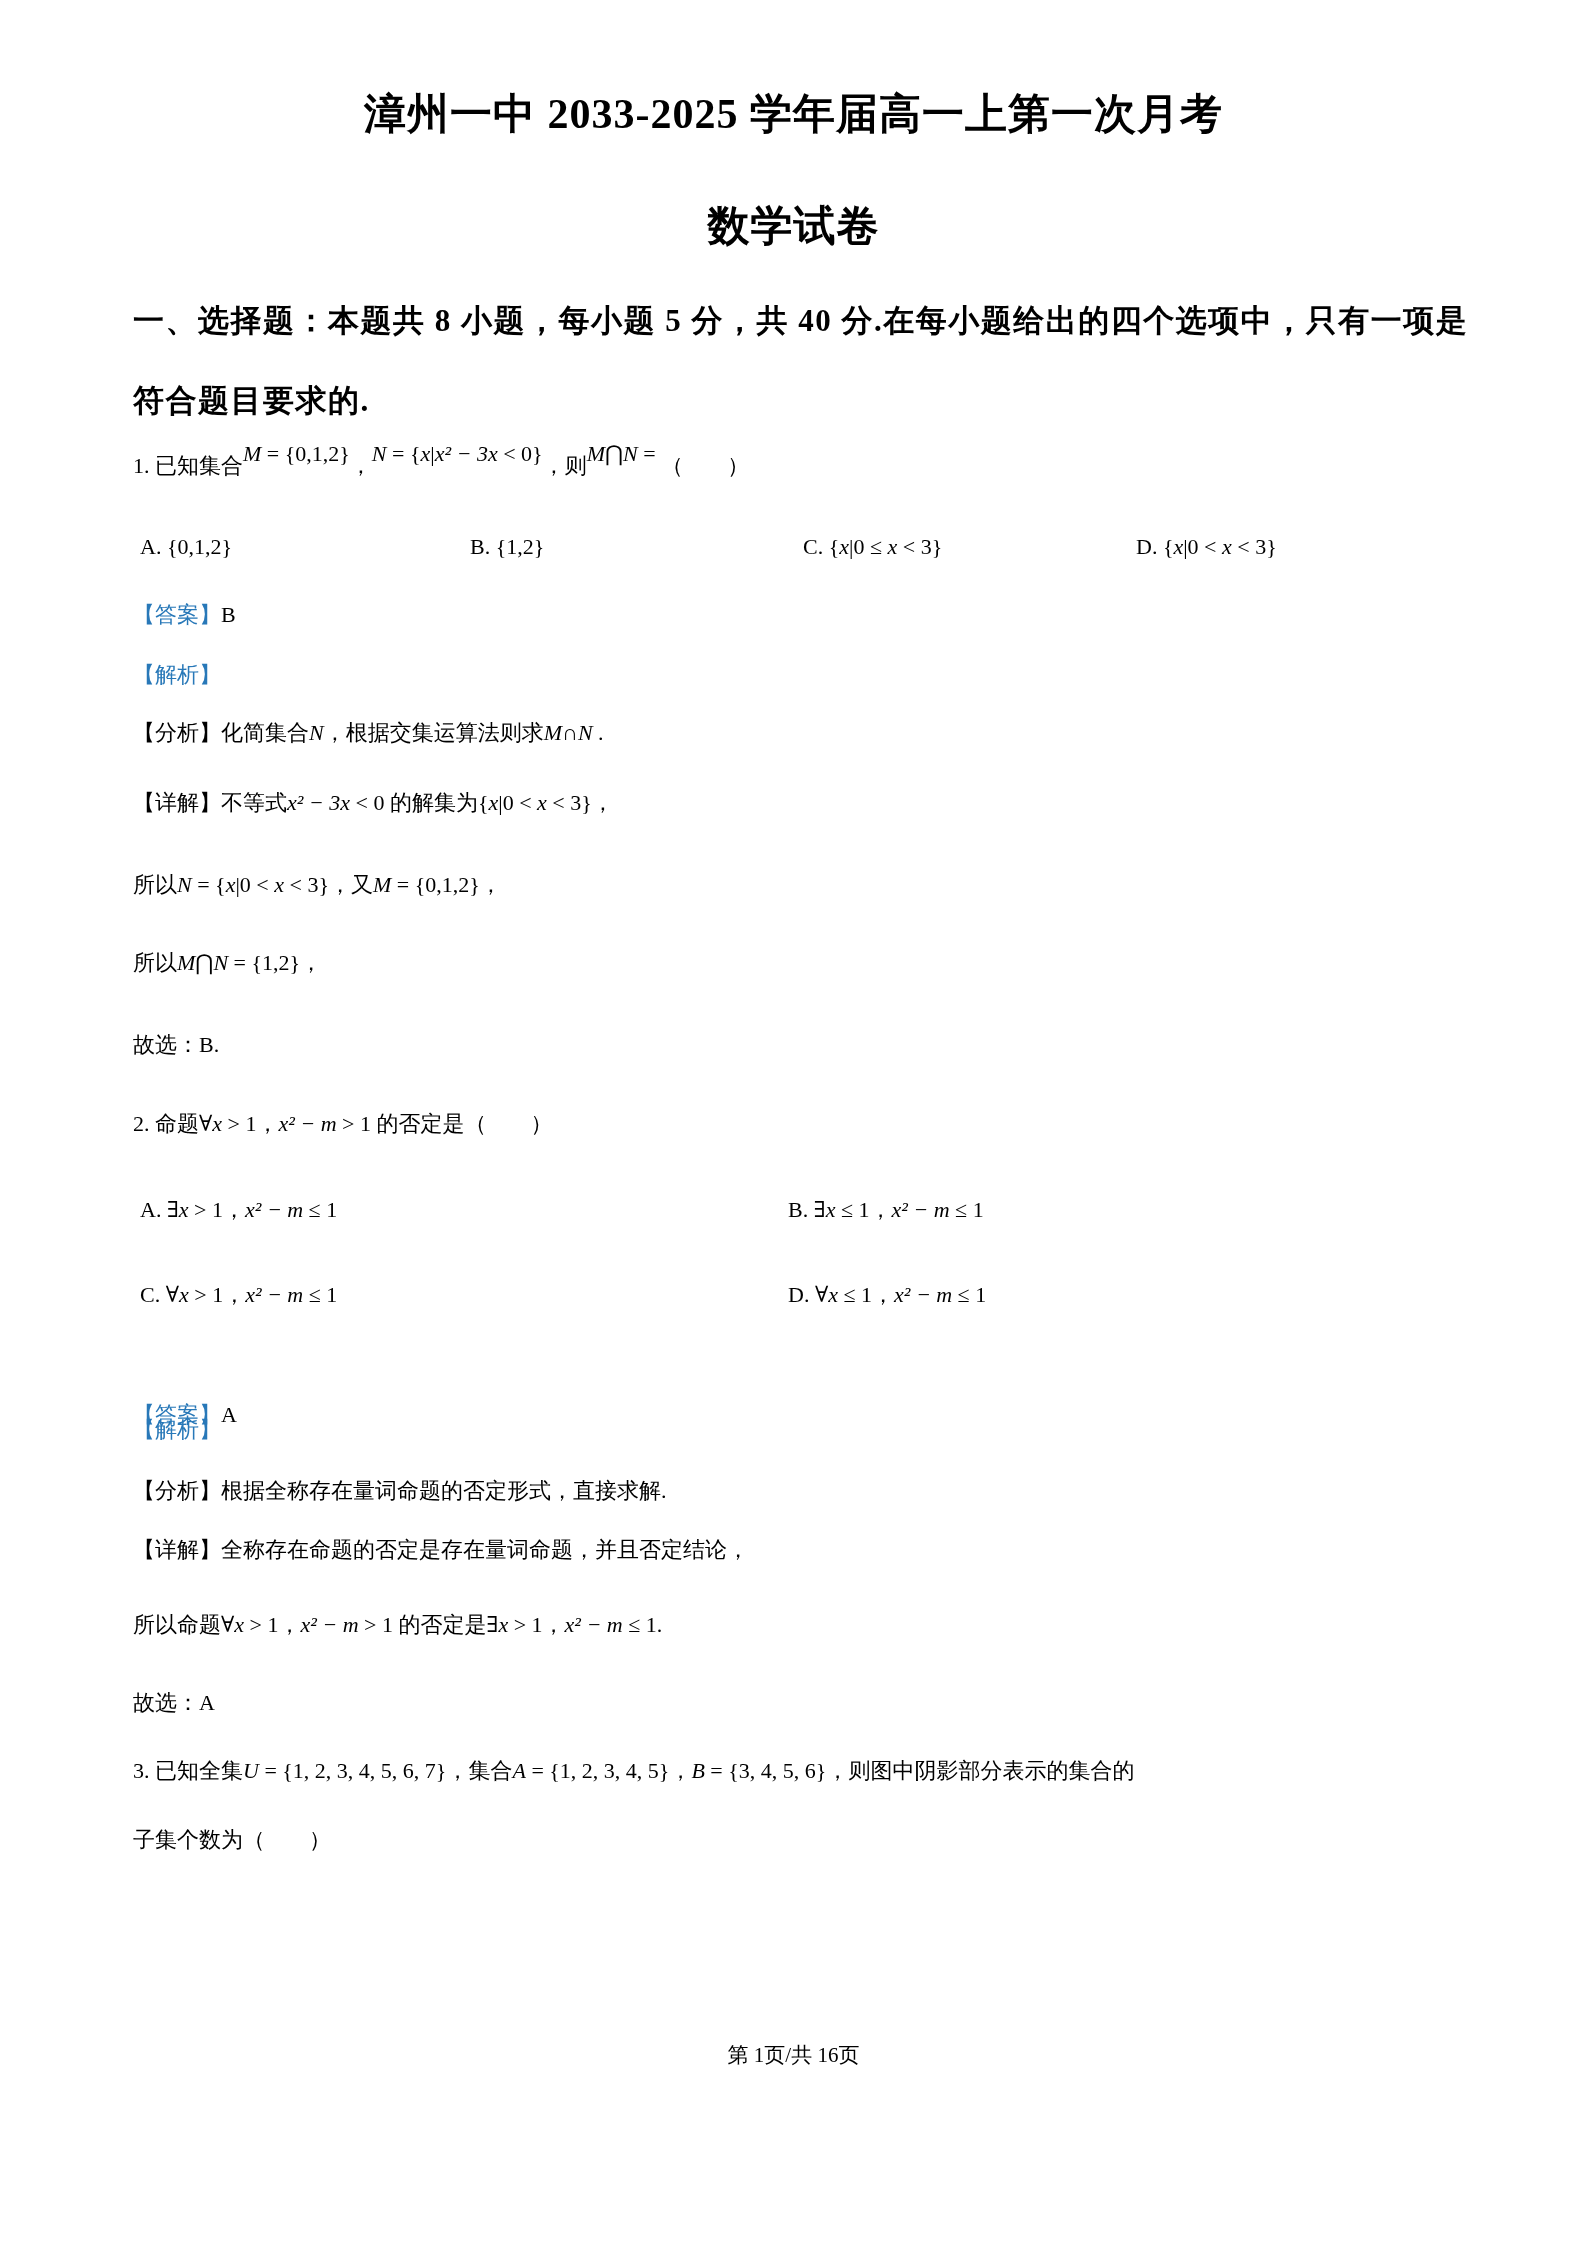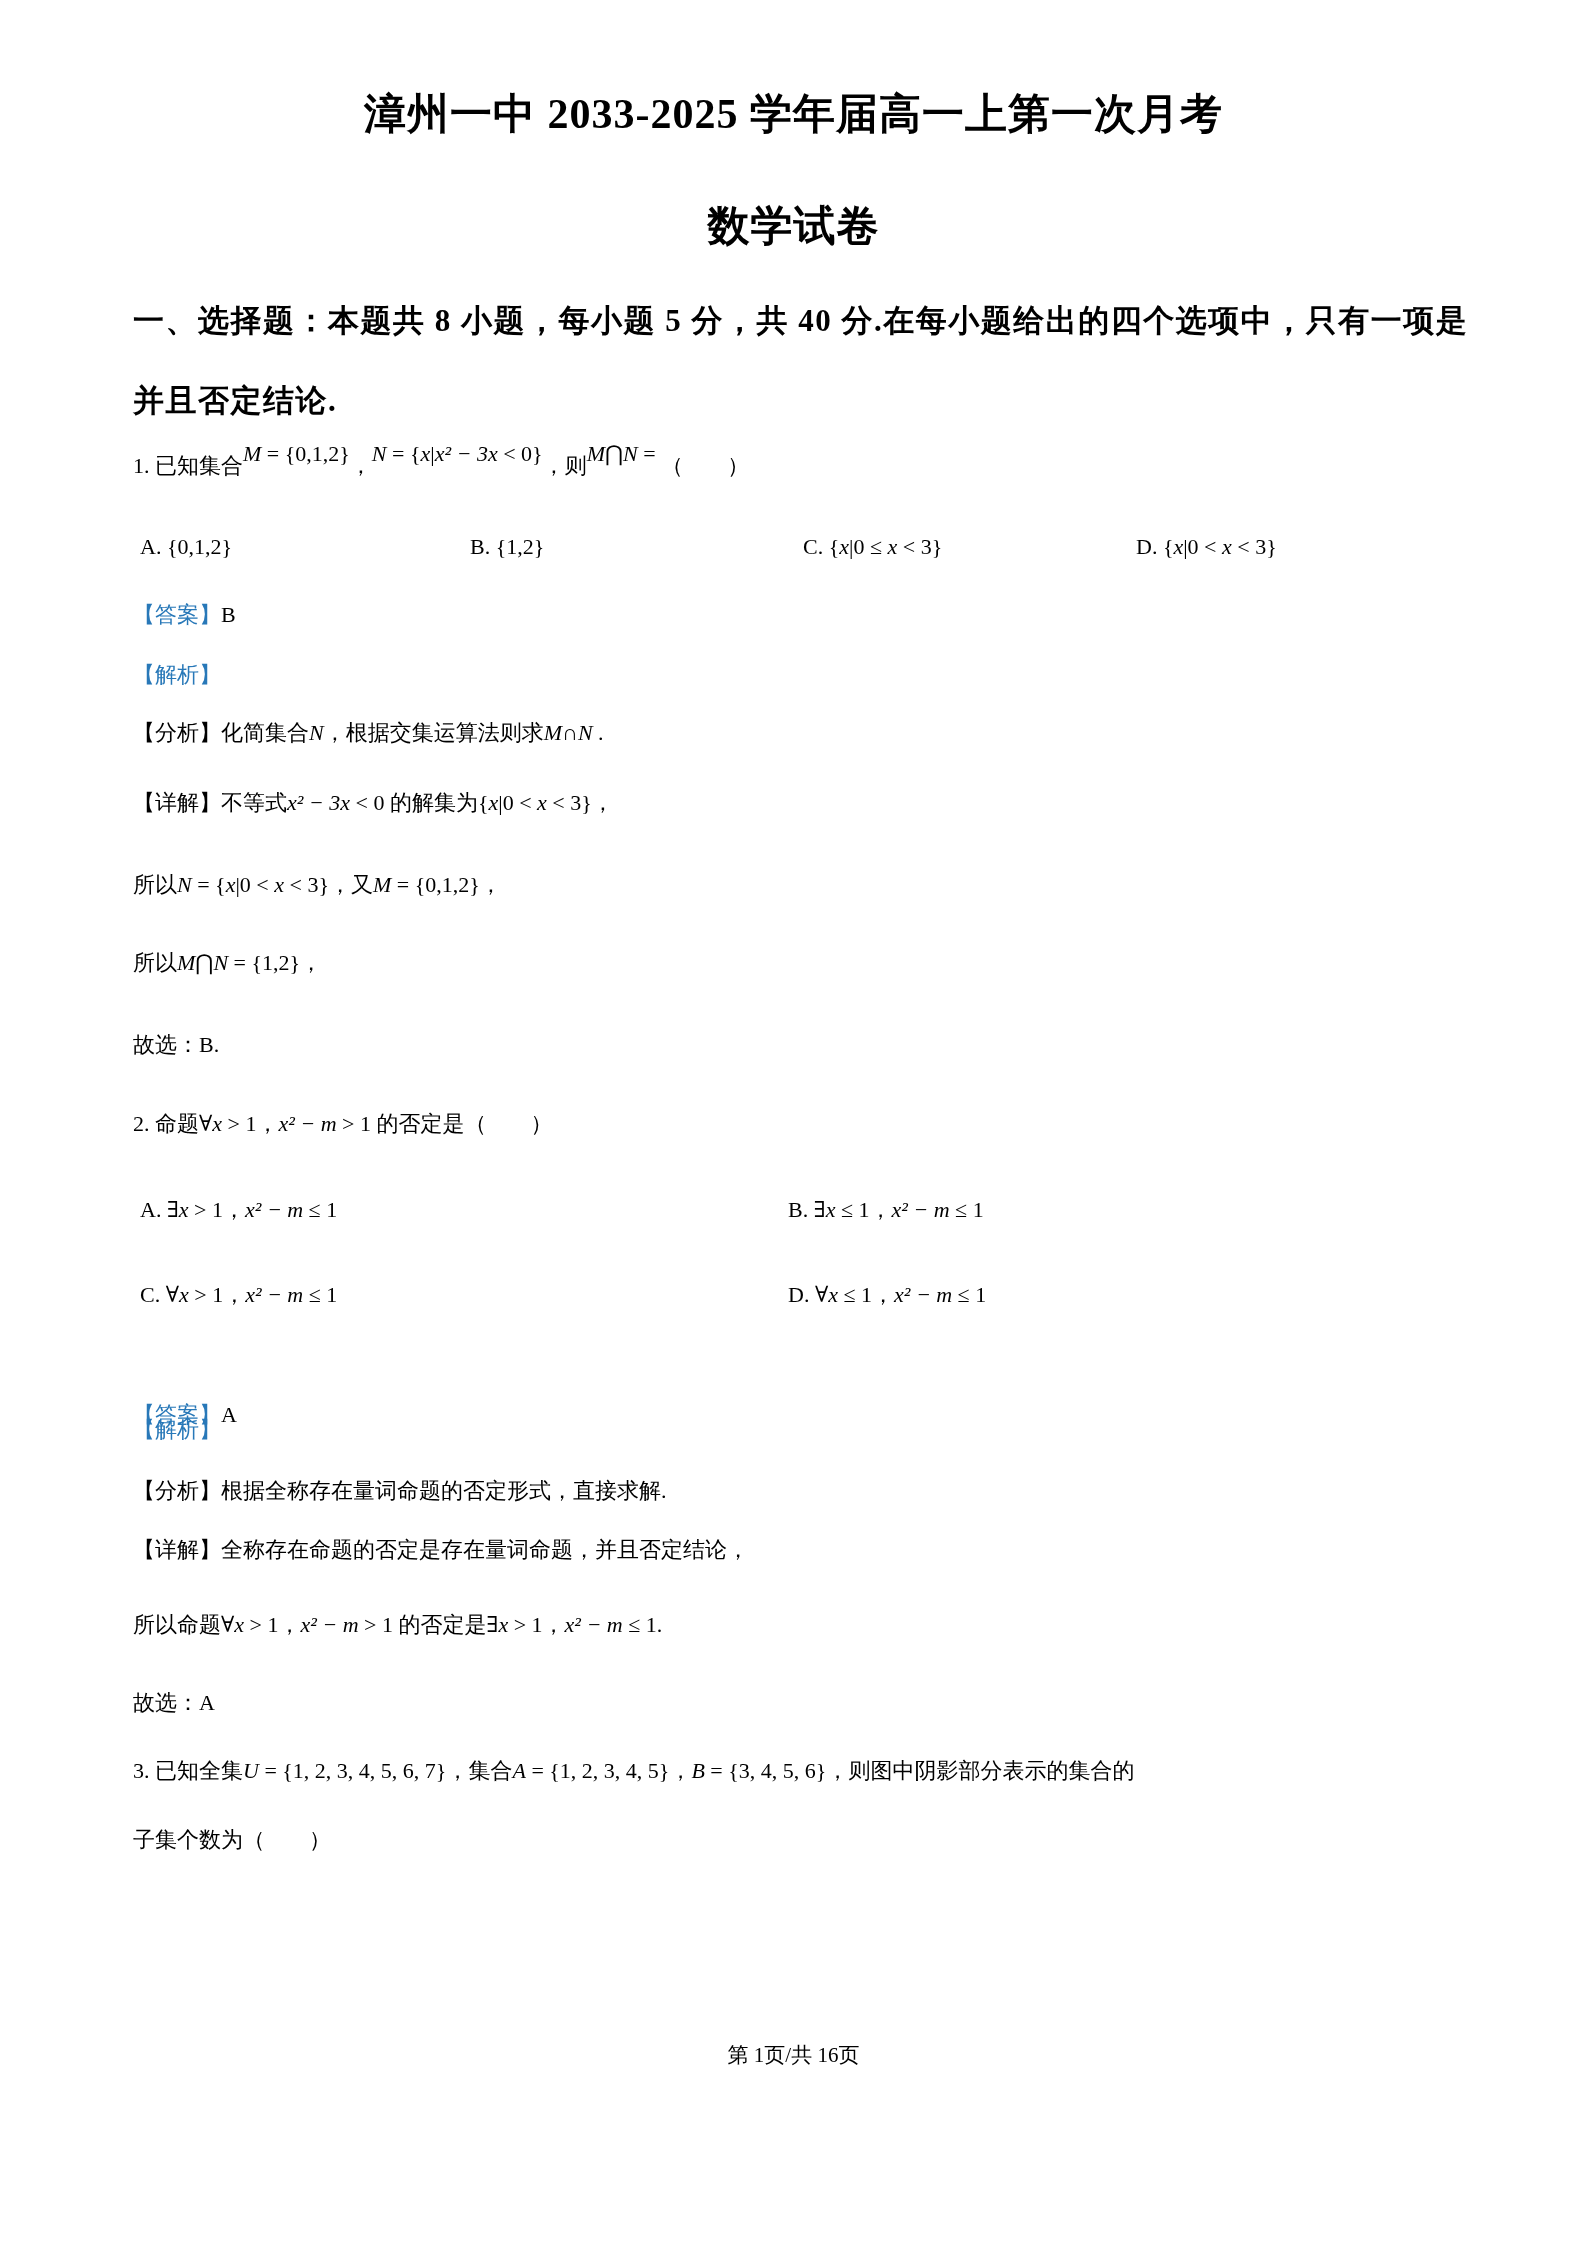--- a/index.html
+++ b/index.html
@@ -42,21 +42,21 @@
 <body>
 
 <div class="page">
 
   <div class="line center title-text" style="top: 88px;">漳州一中 2033-2025 学年届高一上第一次月考</div>
 
   <div class="line center title-text" style="top: 200px;">数学试卷</div>
 
   <div class="line sec" style="top: 302px;">一、选择题：本题共 8 小题，每小题 5 分，共 40 分.在每小题给出的四个选项中，只有一项是</div>
 
-  <div class="line sec" style="top: 382px;">并且否定结论.</div>
+  <div class="line sec" style="top: 382px;">符合题目要求的.</div>
 
   <div class="line raise" style="top: 452px;"><span class="seg ch">1. 已知集合</span><span class="seg m">M</span><span class="seg rm"> = {0,1,2}</span><span class="seg ch">，</span><span class="seg m">N</span><span class="seg rm"> = {</span><span class="seg m">x</span><span class="seg rm">|</span><span class="seg m">x² − 3x</span><span class="seg rm"> &lt; 0}</span><span class="seg ch">，则</span><span class="seg m">M</span><span class="seg rm">⋂</span><span class="seg m">N</span><span class="seg rm"> = </span><span class="seg ch">（　　）</span></div>
 
   <div class="line opt-row" style="top: 533px; text-align: right;">
     <span class="opt-cell" style="left: 7px;"><span class="seg rm">A. </span><span class="seg rm">{0,1,2}</span></span>
     <span class="opt-cell" style="left: 337px;"><span class="seg rm">B. </span><span class="seg rm">{1,2}</span></span>
     <span class="opt-cell" style="left: 670px;"><span class="seg rm">C. </span><span class="seg rm">{</span><span class="seg m">x</span><span class="seg rm">|0 ≤ </span><span class="seg m">x</span><span class="seg rm"> &lt; 3}</span></span>
     <span class="opt-cell" style="left: 1003px;"><span class="seg rm">D. </span><span class="seg rm">{</span><span class="seg m">x</span><span class="seg rm">|0 &lt; </span><span class="seg m">x</span><span class="seg rm"> &lt; 3}</span></span>
   </div>
 

